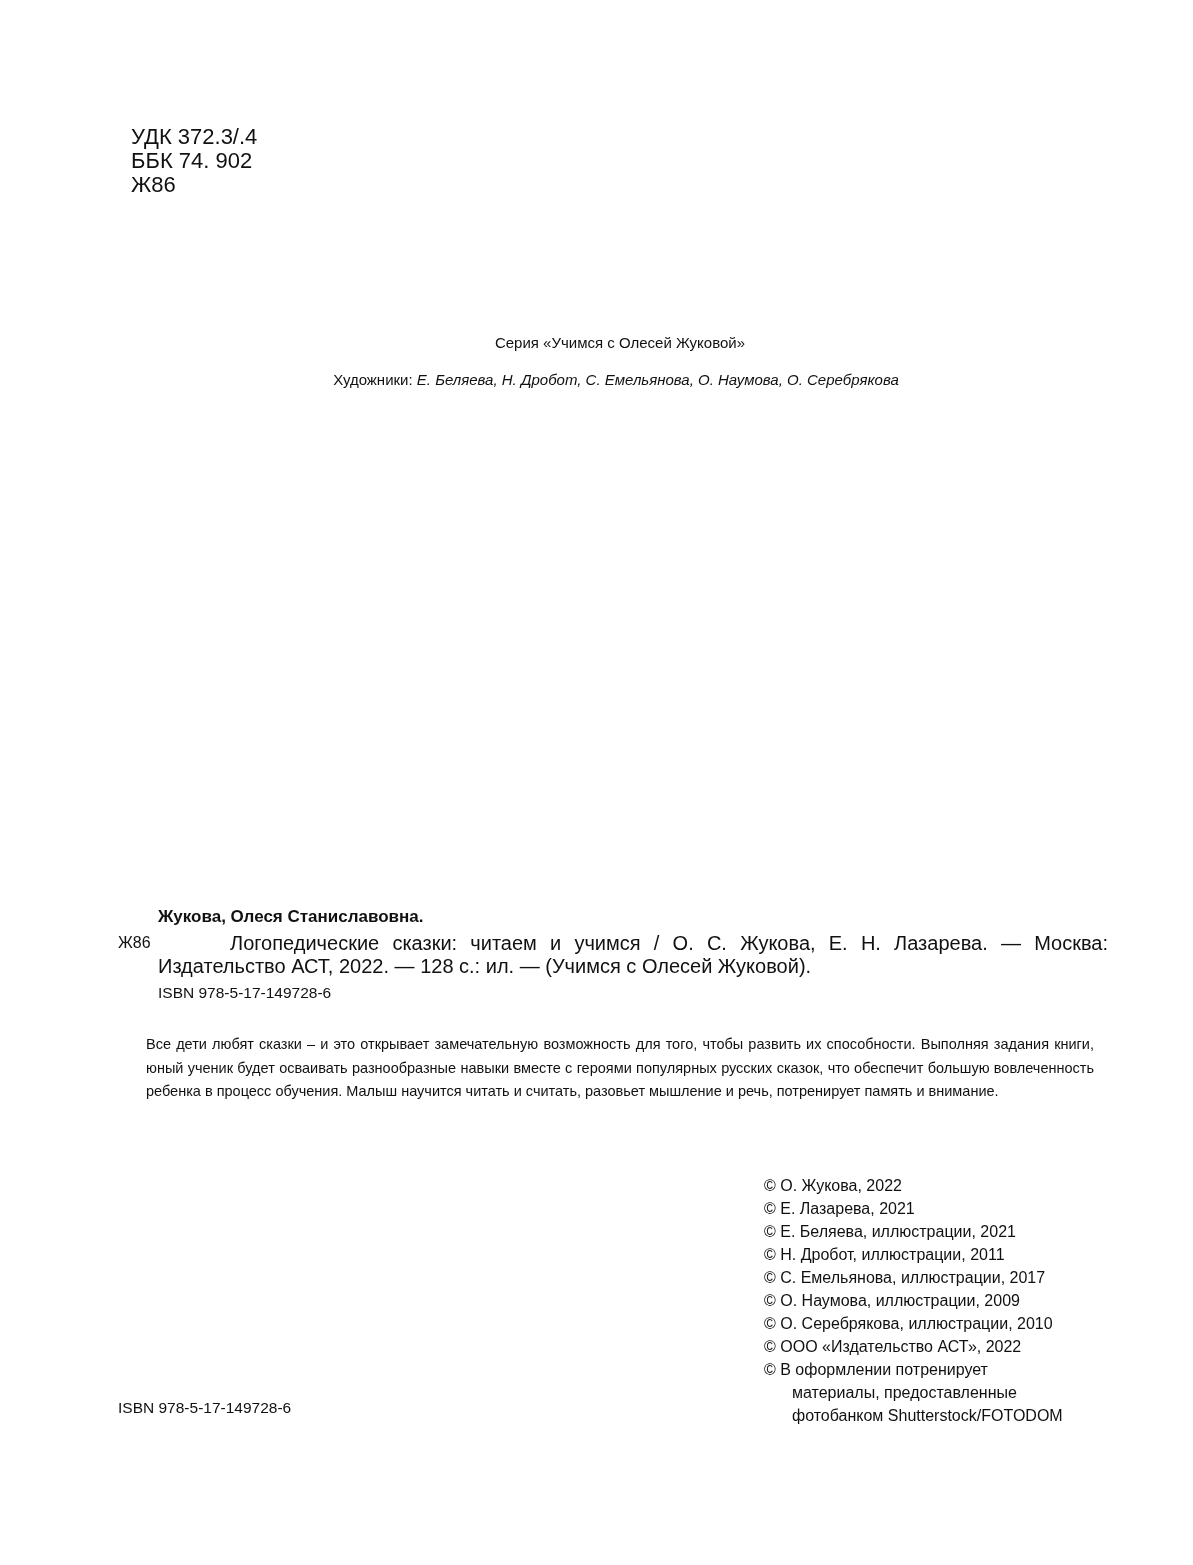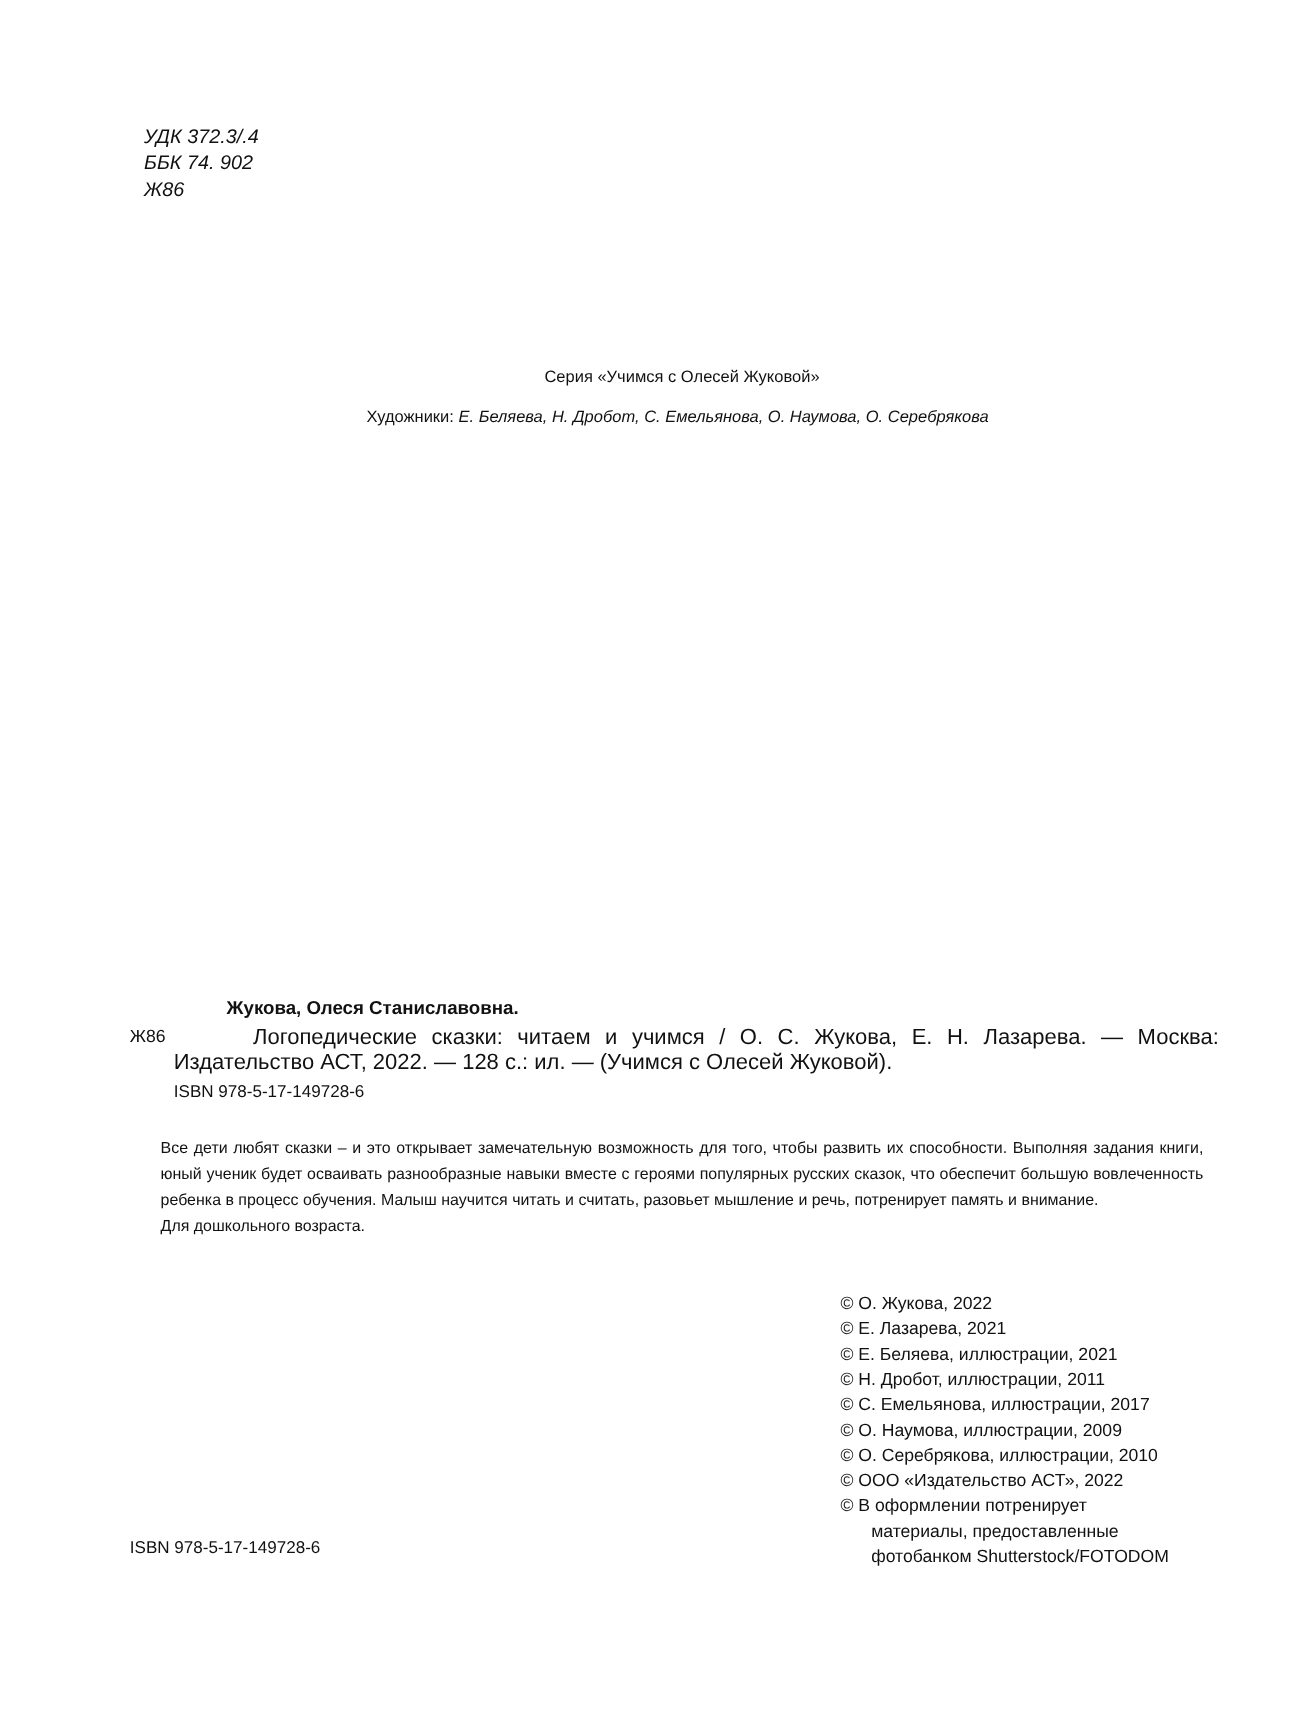--- a/index.html
+++ b/index.html
@@ -1,26 +1,26 @@
 <!DOCTYPE html>
 <html><head>
   <meta charset="utf-8">
   <style>
     html, body { margin: 0; padding: 0; background: #ffffff; }
     body {
       width: 1193px; height: 1565px; position: relative; overflow: hidden;
       font-family: "Liberation Sans", "DejaVu Sans", sans-serif; color: #111111;
     }
     .abs { position: absolute; }
-    .codes { left: 131px; top: 112px; font-size: 18px; line-height: 24px; font-style: italic; }
+    .codes { left: 131px; top: 125px; font-size: 22px; line-height: 24px; }
     .codes div { white-space: nowrap; }
     .series { left: 0; width: 1240px; top: 334px; text-align: center; font-size: 15px; }
     .artists { left: 0; width: 1232px; top: 371px; text-align: center; font-size: 15px; }
     .artists .names { font-style: italic; }
-    .author { left: 158px; top: 907px; font-size: 17px; font-weight: bold; margin-left: 48px; }
+    .author { left: 158px; top: 907px; font-size: 17px; font-weight: bold; }
     .code2 { left: 118px; top: 934px; font-size: 16px; }
     .biblio { left: 158px; top: 932px; width: 950px; font-size: 20px; line-height: 23px; text-indent: 72px; text-align: justify; }
     .isbn1 { left: 158px; top: 984px; font-size: 15.5px; }
     .annot { left: 146px; top: 1033px; width: 948px; font-size: 14.5px; line-height: 23.5px; text-align: justify; }
     .annot p { margin: 0; }
     .copy { left: 764px; top: 1174px; font-size: 16px; line-height: 23px; }
     .copy div { white-space: nowrap; }
     .copy .cont { padding-left: 28px; }
     .isbn2 { left: 118px; top: 1399px; font-size: 15.5px; }
   </style>
@@ -39,21 +39,20 @@
   <span>Художники: </span><span class="names">Е. Беляева, Н. Дробот, С. Емельянова, О. Наумова, О. Серебрякова</span>
 </div>
 
 <div class="abs author">Жукова, Олеся Станиславовна.</div>
 <div class="abs code2">Ж86</div>
 <div class="abs biblio">Логопедические сказки: читаем и учимся / О. С. Жукова, Е. Н. Лазарева. — Москва: Издательство АСТ, 2022. — 128 с.: ил. — (Учимся с Олесей Жуковой).</div>
 <div class="abs isbn1">ISBN 978-5-17-149728-6</div>
 
 <div class="abs annot">
   <p style="text-indent:0;"><span style="display:inline-block;width:0;"></span><span>Все дети любят сказки – и это открывает замечательную возможность для того, чтобы развить их способности. Выполняя задания книги, юный ученик будет осваивать разнообразные навыки вместе с героями популярных русских сказок, что обеспечит большую вовлеченность ребенка в процесс обучения. Малыш научится читать и считать, разовьет мышление и речь, потренирует память и внимание.</span></p>
-  <p>Для дошкольного возраста.</p>
 </div>
 
 <div class="abs copy">
   <div>© О. Жукова, 2022</div>
   <div>© Е. Лазарева, 2021</div>
   <div>© Е. Беляева, иллюстрации, 2021</div>
   <div>© Н. Дробот, иллюстрации, 2011</div>
   <div>© С. Емельянова, иллюстрации, 2017</div>
   <div>© О. Наумова, иллюстрации, 2009</div>
   <div>© О. Серебрякова, иллюстрации, 2010</div>

